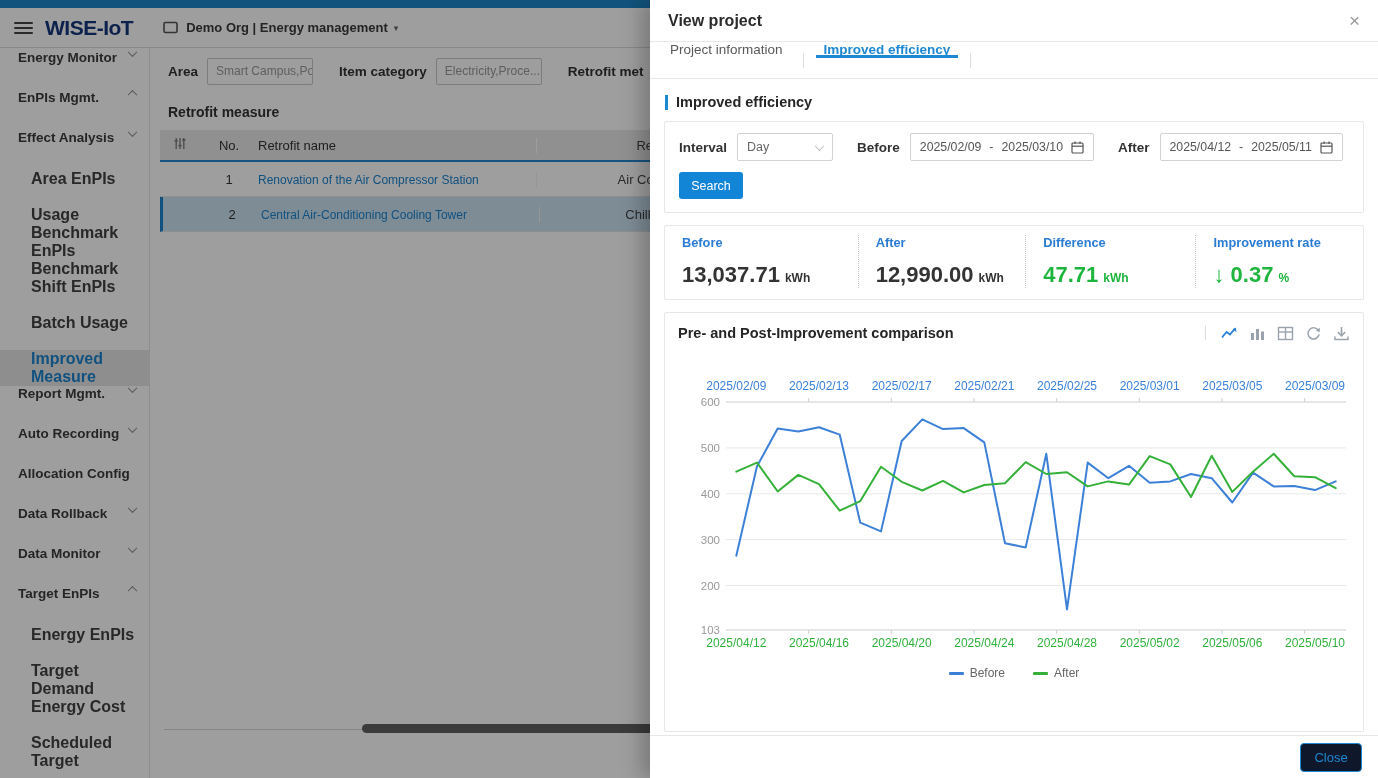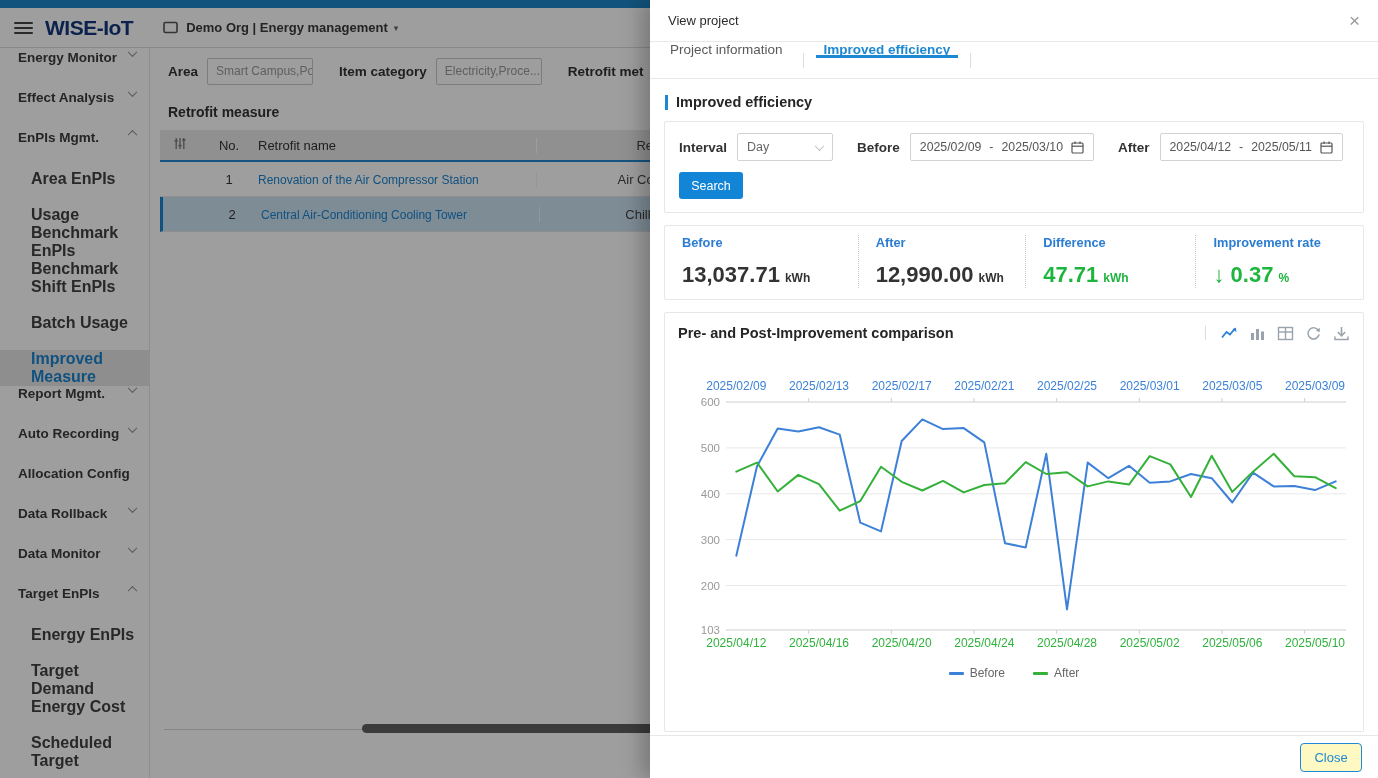--- a/index.html
+++ b/index.html
@@ -51,21 +51,21 @@
   .hline { position:absolute; left:14px; top:681px; width:700px; height:1px; background:#d8d8d8; }
   .hthumb { position:absolute; left:212px; top:676px; width:520px; height:9px; border-radius:5px;
             background:#5f5f5f; cursor:pointer; }
   
   .overlay { position:absolute; inset:0; background:rgba(0,0,0,0.38); z-index:10; }
   
   .panel { position:absolute; top:0; left:650px; width:728px; height:778px; background:#fff; z-index:20;
            box-shadow:-8px 0 20px rgba(0,0,0,0.25); display:flex; flex-direction:column; }
   .phead { height:42px; flex:0 0 auto; display:flex; align-items:center; padding:0 18px;
            border-bottom:1px solid #e8e8e8; }
-  .ptitle { font-size:13px; font-weight:normal; color:#2b2b2b; }
+  .ptitle { font-size:16px; font-weight:bold; color:#2b2b2b; }
   .pclose { margin-left:auto; font-size:19px; color:#9a9a9a; cursor:pointer; line-height:1; }
   .ptabs { height:37px; flex:0 0 auto; display:flex; align-items:flex-start; border-bottom:1px solid #e8e8e8;
            padding-left:0; }
   .ptab { display:flex; align-items:center; padding:0 20px; font-size:13.5px; color:#595959;
           position:relative; cursor:pointer; }
   .ptab.active { color:#1e88d2; font-weight:bold; }
   .ptab.active::after { content:""; position:absolute; left:12px; right:12px; bottom:-1px; height:3px; background:#1e88d2; }
   .tabdiv { width:1px; height:15px; background:#ddd; align-self:center; }
   .pbody { padding:13px 14px 0; flex:1; overflow:hidden; }
   .sechead { display:flex; align-items:center; margin:2px 0 11px 1px; }
@@ -100,21 +100,21 @@
   .ctools svg { display:block; cursor:pointer; }
   svg.chart { display:block; margin-top:3px; }
   .ylab { fill:#999; font-size:11.5px; font-family:"Liberation Sans",sans-serif; }
   .toplab { fill:#3b82d8; font-size:12px; font-family:"Liberation Sans",sans-serif; }
   .botlab { fill:#2fb23c; font-size:12px; font-family:"Liberation Sans",sans-serif; }
   .legend { display:flex; justify-content:center; gap:28px; margin-top:1px; }
   .legitem { display:flex; align-items:center; gap:6px; font-size:12px; color:#666; cursor:pointer; }
   .legdash { width:15px; height:3px; border-radius:1px; display:inline-block; }
   .pfoot { flex:0 0 auto; height:43px; border-top:1px solid #e8e8e8; display:flex; align-items:center;
            justify-content:flex-end; padding:0 16px; }
-  .closebtn { min-width:62px; height:29px; background:#fef9c3; border:1px solid #1e88d2; color:#1e88d2;
+  .closebtn { min-width:62px; height:29px; background:#0f172a; border:1px solid #1e88d2; color:#1e88d2;
               border-radius:4px; font-size:13px; cursor:pointer; }
 </style>
 </head>
 <body>
 
 <div class="app">
   <div class="topstrip"></div>
 
   <header class="appbar">
     <span class="burger">
@@ -131,26 +131,26 @@
       <span class="orgcaret">▾</span>
     </span>
   </header>
 
   <aside class="sidebar" id="sidebar">
       <div class="snav grp">
         <span>Energy Monitor</span>
         <i class="chev down"></i>
       </div>
       <div class="snav grp">
-        <span>Effect Analysis</span>
-        <i class="chev down"></i>
-      </div>
-      <div class="snav grp">
         <span>EnPIs Mgmt.</span>
         <i class="chev up"></i>
+      </div>
+      <div class="snav grp">
+        <span>Effect Analysis</span>
+        <i class="chev down"></i>
       </div>
       <div class="snav sub">
         <span>Area EnPIs</span>
       </div>
       <div class="snav sub">
         <span>Usage Benchmark</span>
       </div>
       <div class="snav sub">
         <span>EnPIs Benchmark</span>
       </div>

